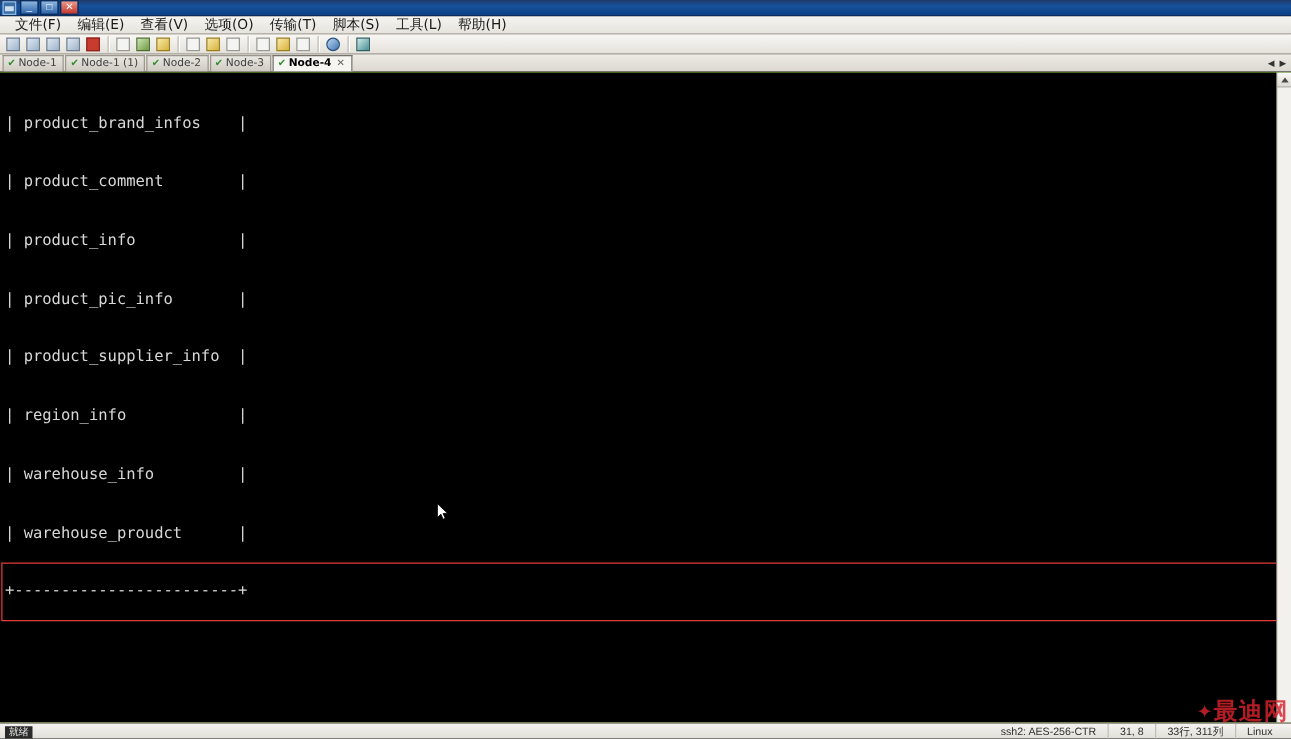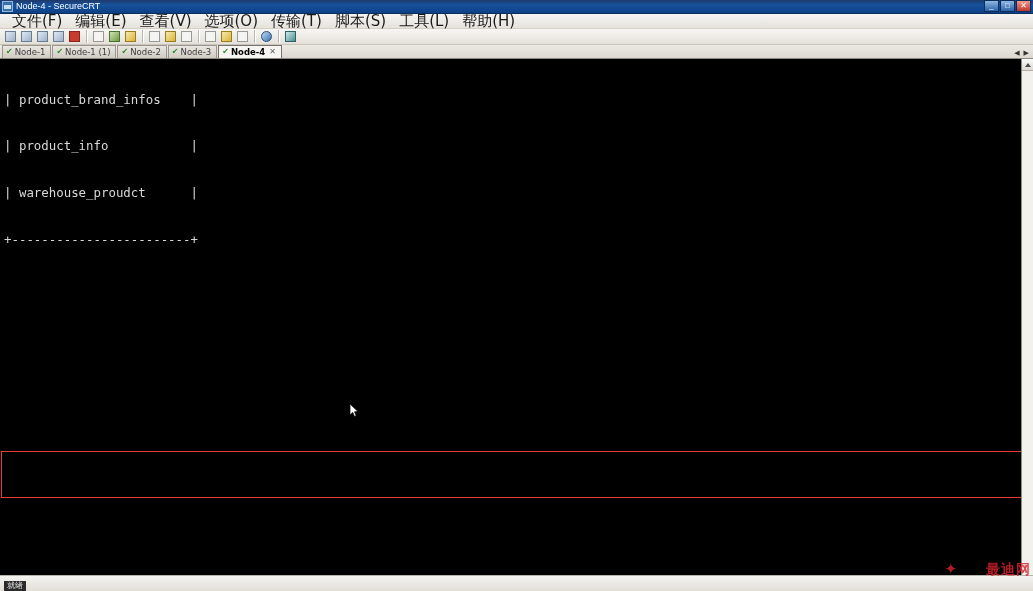--- a/index.html
+++ b/index.html
@@ -79,21 +79,21 @@
   .menubar {
     height: 16px;
     background: linear-gradient(to bottom, #f5f4f1, #e6e3dc);
     display: flex;
     align-items: center;
     padding-left: 6px;
     box-sizing: border-box;
     border-bottom: 1px solid #d4d0c8;
   }
   .menu-item {
-    font-size: 15px;
+    font-size: 11px;
     color: #1a1a1a;
     padding: 1px 7px 1px 6px;
     font-family: "DejaVu Sans", sans-serif;
     line-height: 12px;
     white-space: nowrap;
     cursor: default;
   }
 
   
   .toolbar {
@@ -319,36 +319,34 @@
   }
   .watermark .flame {
     color: #d9232e;
     font-size: 15px;
     line-height: 15px;
     margin-right: 1px;
     font-family: "DejaVu Sans", sans-serif;
   }
   .watermark .wm-text {
     color: #d9232e;
-    font-size: 14px;
+    font-size: 19px;
     font-weight: bold;
     font-family: Liberation Mono, monospace;
     letter-spacing: 1px;
     line-height: 14px;
-    margin-left: 28px;
   }
 </style>
 </head>
 <body>
 
 <div id="app">
 
   <div class="titlebar">
     <div class="app-icon"></div>
-    <div class="title-text">Node-4 - SecureCRT</div>
     <div class="win-buttons">
       <div class="win-btn">_</div>
       <div class="win-btn">□</div>
       <div class="win-btn close">✕</div>
     </div>
   </div>
 
   <div class="menubar">
     <div class="menu-item">文件(F)</div>
     <div class="menu-item">编辑(E)</div>
@@ -441,21 +439,26 @@
     <div class="tabbar-right">
       <span class="tab-arrow">◀</span>
       <span class="tab-arrow">▶</span>
     </div>
   </div>
 
   <div class="term-wrap">
     <div class="terminal">
       <div class="term-lines">
         <div class="line">| product_brand_infos    |</div>
+        <div class="line">| product_comment        |</div>
         <div class="line">| product_info           |</div>
+        <div class="line">| product_pic_info       |</div>
+        <div class="line">| product_supplier_info  |</div>
+        <div class="line">| region_info            |</div>
+        <div class="line">| warehouse_info         |</div>
         <div class="line">| warehouse_proudct      |</div>
         <div class="line">+------------------------+</div>
         
         
         
         
         
         
         
         
@@ -485,20 +488,26 @@
     <div class="vscroll">
       <div class="sb-btn"></div>
       <div class="sb-track"></div>
     </div>
   </div>
 
   <div class="statusbar">
     <div class="status-left">
       <span class="status-ready">就绪</span>
     </div>
+    <div class="status-right">
+      <span class="status-cell">ssh2: AES-256-CTR</span>
+      <span class="status-cell">31, 8</span>
+      <span class="status-cell">33行, 311列</span>
+      <span class="status-cell">Linux</span>
+    </div>
   </div>
 
   <div class="watermark">
     <span class="flame">✦</span>
     <span class="wm-text">最迪网</span>
   </div>
 
 </div>
 
 </body></html>

